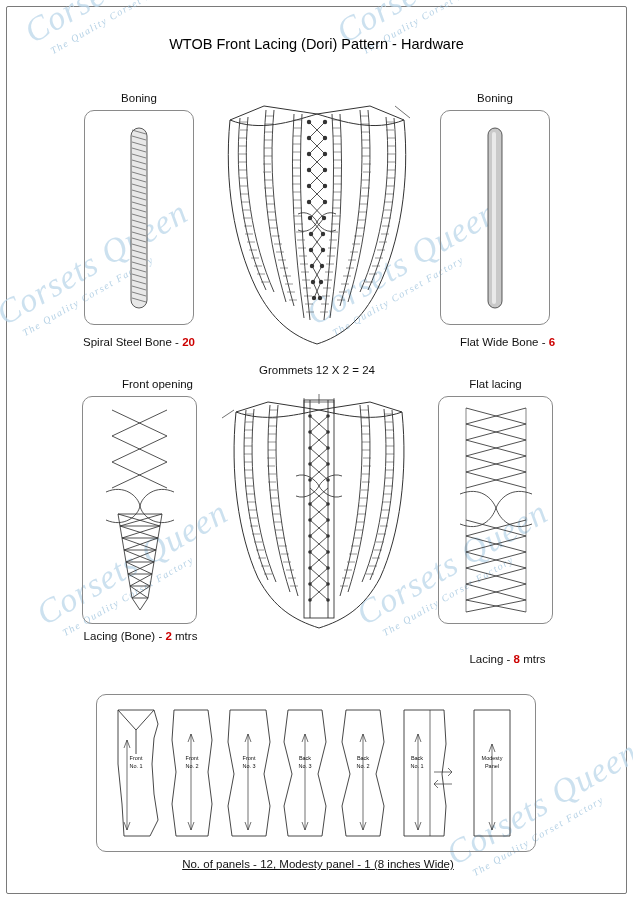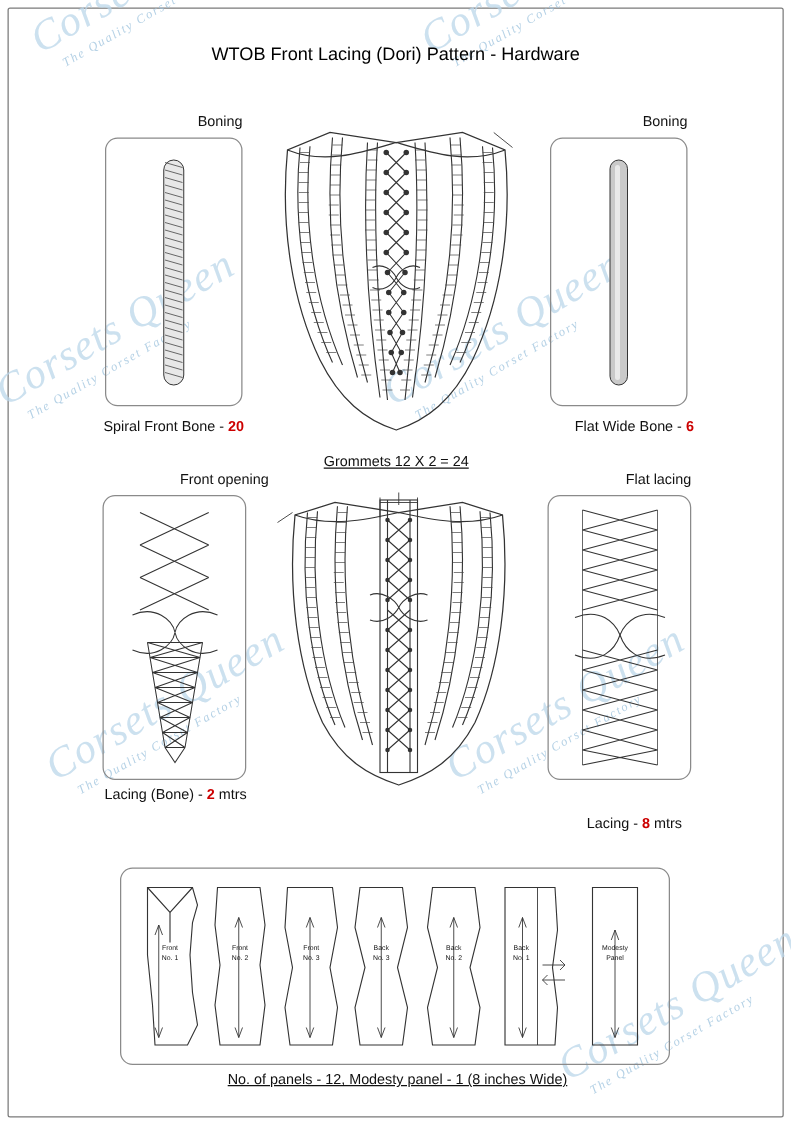--- a/index.html
+++ b/index.html
@@ -79,21 +79,21 @@
     color: #111;
     white-space: nowrap;
   }
   .cap .num {
     color: #cc0000;
     font-weight: bold;
     text-align: center;
   }
   .lbl-top {
     position: absolute;
-    text-align: right;
+    text-align: center;
     font-size: 11.5px;
     color: #111;
     white-space: nowrap;
   }
   svg { display: block; }
   .dgm {
     position: absolute;
   }
 </style>
 </head>
@@ -169,21 +169,21 @@
           <line x1="48" y1="164" x2="62" y2="168"></line>
         <line x1="48" y1="170" x2="62" y2="174"></line>
           <line x1="48" y1="176" x2="62" y2="180"></line>
         <line x1="48" y1="182" x2="62" y2="186"></line>
           <line x1="48" y1="188" x2="62" y2="192"></line>
         <line x1="48" y1="20" x2="62" y2="24"></line>
       </g>
     </svg>
   </div>
   <div class="cap" style="left:54px; top:336px; width:170px;">
-    <span>Spiral Front Bone - </span><span class="num">20</span>
+    <span>Spiral Steel Bone - </span><span class="num">20</span>
   </div>
 
   <div class="lbl-top" style="left:440px; top:92px; width:110px;">Boning</div>
   <div class="panel" style="left:440px; top:110px; width:110px; height:215px;"></div>
   <div class="dgm" style="left:440px; top:110px;">
     <svg width="110" height="215" viewBox="0 0 110 215">
       <rect x="48" y="18" width="14" height="180" rx="7" fill="#c9c9c9" stroke="#333" stroke-width="0.8"></rect>
       <rect x="52" y="22" width="4" height="172" rx="2" fill="#e9e9e9" stroke="none"></rect>
     </svg>
   </div>
@@ -410,21 +410,21 @@
 
         <path d="M88 122 C96 118 104 124 107 130 C110 124 118 118 126 122"></path>
         <path d="M88 138 C96 142 104 136 107 130 C110 136 118 142 126 138"></path>
       </g>
 
       <g fill="none" stroke="#333" stroke-width="0.7">
         <path d="M185 14 L200 26"></path>
       </g>
     </svg>
   </div>
-  <div class="cap" style="left:222px; top:364px; width:190px;text-decoration:underline;">Grommets 12 X 2 = 24</div>
+  <div class="cap" style="left:222px; top:364px; width:190px;">Grommets 12 X 2 = 24</div>
 
   <div class="lbl-top" style="left:100px; top:378px; width:115px;">Front opening</div>
   <div class="panel" style="left:82px; top:396px; width:115px; height:228px;"></div>
   <div class="dgm" style="left:82px; top:396px;">
     <svg width="115" height="228" viewBox="0 0 115 228">
       <g fill="none" stroke="#333" stroke-width="0.85">
 
         <path d="M30 14 L85 40 M85 14 L30 40 M30 40 L85 66 M85 40 L30 66
                  M30 66 L85 92 M85 66 L30 92"></path>
 

